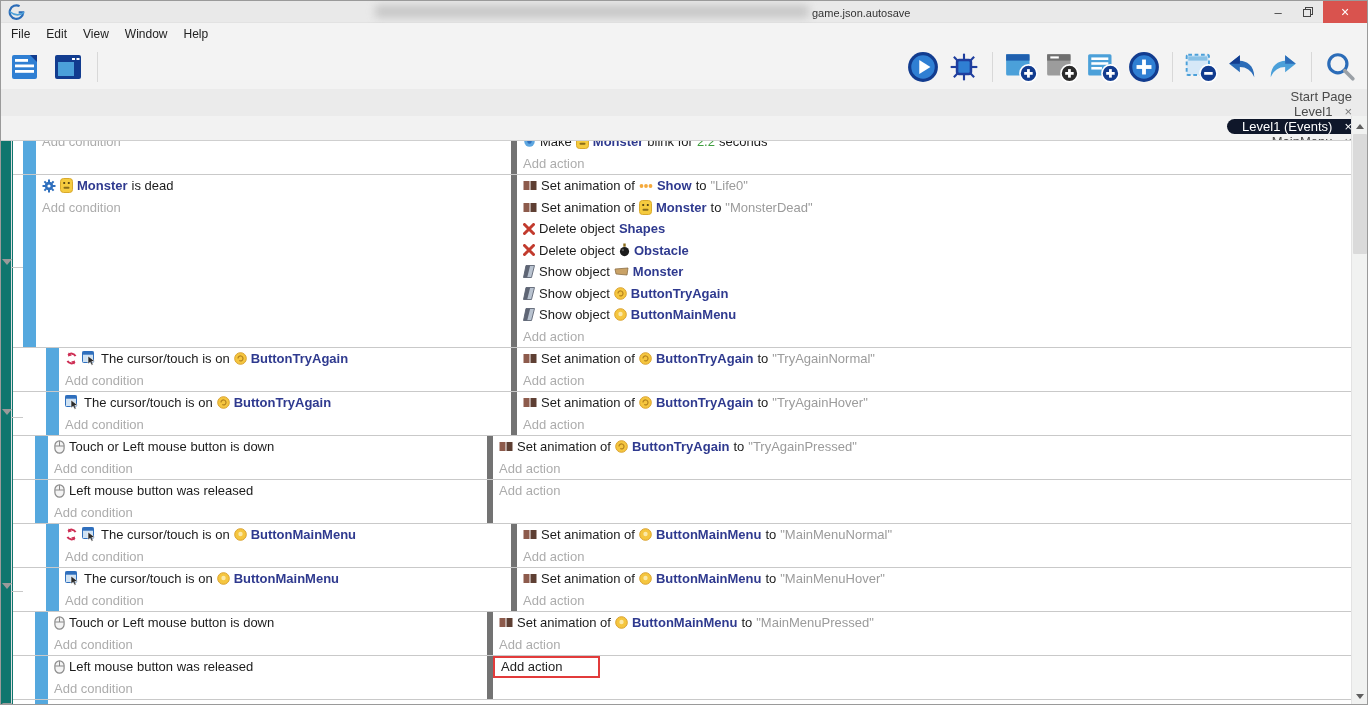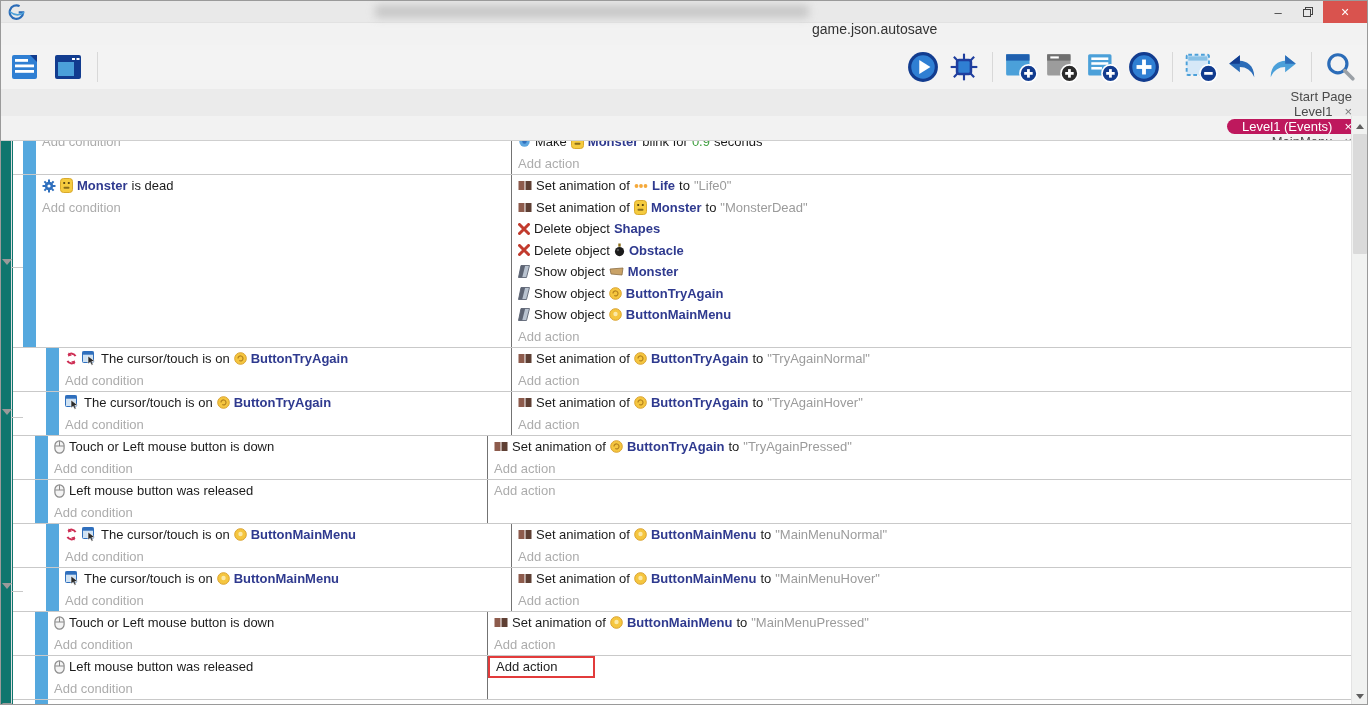--- a/index.html
+++ b/index.html
@@ -4,58 +4,58 @@
 <style>
   * { margin:0; padding:0; box-sizing:border-box; }
   html,body { width:1368px; height:705px; overflow:hidden; }
   body { font-family:"Liberation Sans", sans-serif; background:#f2f2f2; position:relative; }
   .app { position:absolute; inset:0; border:1px solid #9a9a9a; overflow:hidden; }
 
   
   .titlebar { position:absolute; left:0; top:0; width:100%; height:22px; background:#e9e9e9; border-bottom:1px solid #e2e2e2; }
   .logo { position:absolute; left:6px; top:2px; }
   .blurpatch { position:absolute; left:374px; top:4px; width:434px; height:13px; background:#bdbdbd; filter:blur(4px); opacity:.75; border-radius:2px; }
-  .wtitle { position:absolute; left:811px; top:20px; font-size:14px; color:#333; }
+  .wtitle { position:absolute; left:811px; top:6px; font-size:11px; color:#333; }
   .winbtns { position:absolute; right:0; top:0; height:22px; display:flex; }
   .wb { width:30px; height:22px; display:flex; align-items:center; justify-content:center; font-size:13px; color:#444; }
   .wb.close { width:44px; background:#d9534e; color:#fff; font-size:14px; }
 
   
   .menubar { position:absolute; left:0; top:22px; width:100%; height:22px; background:#f3f3f3; display:flex; align-items:center; padding-left:2px; }
   .menuitem { font-size:12px; color:#222; padding:0 8px; height:22px; display:flex; align-items:center; }
 
   
   .toolbar { position:absolute; left:0; top:44px; width:100%; height:44px; background:#f3f3f3; }
   .tb-left { position:absolute; left:8px; top:5px; display:flex; gap:8px; align-items:center; }
   .tb-right { position:absolute; right:10px; top:5px; display:flex; gap:7px; align-items:center; }
   .tbtn { width:34px; height:34px; display:flex; align-items:center; justify-content:center; }
   .tsep { width:1px; height:30px; background:#d8d8d8; margin:0 4px; }
 
   
   .tabbar { position:absolute; left:0; top:88px; width:100%; height:27px; background:#ebebeb; display:flex; align-items:flex-end; padding-left:6px;flex-direction:column; }
   .tab { display:flex; align-items:center; gap:12px; height:27px; padding:0 15px; font-size:13px; color:#4a4a4a; }
   .tab .tclose { font-size:13px; color:#7a7a7a; }
-  .tab.active { background:#be185d; color:#fff;border-radius:13px; }
+  .tab.active { background:#0f172a; color:#fff;border-radius:13px; }
   .tab.active .tclose { color:#fff; }
 
   
   .events-panel { position:absolute; left:0; top:115px; width:1352px; height:590px; background:#0f766e; border-top:1px solid #cfcfcf; overflow:hidden;margin-top:24px; }
   .rail { position:absolute; left:10px; top:0; bottom:0; width:1px; background:#dcdcdc; }
   .tri { position:absolute; left:1px; width:0; height:0; border-left:5px solid transparent; border-right:5px solid transparent; border-top:6px solid #9a9a9a; }
   .stub { position:absolute; height:1px; background:#c9c9c9; }
   .rows { margin-left:12px; }
 
   .event { display:flex; border-bottom:1px solid #c9c9c9; background:#fff; min-height:43px; }
   .event.clipped { margin-top:-10px; min-height:44px; }
   .event.partial { min-height:14px; border-bottom:none; }
   .lvl1 { padding-left:10px; } .lvl2 { padding-left:33px; } .lvl3 { padding-left:22px; }
   .bar { width:13px; background:#55a8de; flex:none; }
   .cond { flex:none; }
   .lvl1 .cond { width:475px; } .lvl2 .cond { width:452px; } .lvl3 .cond { width:439px; }
-  .acts { flex:1; border-left:1px solid #737373; min-width:0; }
+  .acts { flex:1; border-left:6px solid #737373; min-width:0; }
   .line { height:21.5px; display:flex; align-items:center; gap:4px; padding-left:6px; font-size:13px; color:#1b1b1b; white-space:nowrap; overflow:hidden; }
   .line.placeholder { color:#acacac; }
   .seg-obj { font-weight:bold; color:#2f3a8f; }
   .seg-param { color:#9b9b9b; }
   .seg-num { color:#3f9e3f; }
   .oicon { display:inline-flex; align-items:center; }
   .hl-box { display:inline-flex; align-items:center; height:22px; border:2px solid #e23b3b; padding:0 36px 0 6px; margin-left:-6px; color:#222; background:#fff; }
 
   .comment-row { padding-left:23px; border-bottom:1px solid #e6cf58; }
   .comment-box { height:26px; background:#f9e06a; border-top:1px solid #edd25b; display:flex; align-items:center; padding-left:9px; font-size:13px; color:#4a4a4a; letter-spacing:.3px; }
@@ -87,20 +87,27 @@
       <span class="wb">
         <svg width="12" height="12" viewBox="0 0 12 12">
             <rect x="3.5" y="1.5" width="7" height="7" fill="none" stroke="#444"></rect>
             <rect x="1.5" y="3.5" width="7" height="7" fill="#e9e9e9" stroke="#444"></rect>
           </svg>
       </span>
       <span class="wb close">×</span>
     </div>
   </div>
 
+  <div class="menubar">
+    <span class="menuitem">File</span>
+    <span class="menuitem">Edit</span>
+    <span class="menuitem">View</span>
+    <span class="menuitem">Window</span>
+    <span class="menuitem">Help</span>
+  </div>
 
   <div class="toolbar">
     <div class="tb-left">
       <span class="tbtn">
         <svg width="32" height="30" viewBox="0 0 32 30">
             <rect x="2" y="3" width="25" height="24" rx="2" fill="#2f7fd3"></rect>
             <rect x="5" y="7" width="13" height="2.8" fill="#fff"></rect>
             <rect x="5" y="12.5" width="19" height="2.8" fill="#fff"></rect>
             <rect x="5" y="18" width="19" height="2.8" fill="#fff"></rect>
             <path d="M20 3 h7 v7 Z" fill="#123c8f"></path>
@@ -260,21 +267,21 @@
               <span class="oicon">
                 <svg width="13" height="15" viewBox="0 0 13 15">
                   <rect x="0.5" y="0.5" width="12" height="14" rx="3" fill="#f5cb3f" stroke="#d9a92c"></rect>
                   <circle cx="4.2" cy="5" r="1.1" fill="#4a3a10"></circle>
                   <circle cx="8.8" cy="5" r="1.1" fill="#4a3a10"></circle>
                   <rect x="3.5" y="8.8" width="6" height="2" rx="1" fill="#8a6d1a"></rect>
                 </svg>
               </span>
               <span class="seg-obj">Monster</span>
               <span class="seg-text"> blink for </span>
-              <span class="seg-num">0.9</span>
+              <span class="seg-num">2.2</span>
               <span class="seg-text"> seconds</span>
             </div>
             <div class="line placeholder">Add action</div>
           </div>
         </div>
         <div class="event lvl1">
           <div class="bar"></div>
           <div class="cond">
             <div class="line">
               <span class="oicon">
@@ -317,21 +324,21 @@
                 </svg>
               </span>
               <span class="seg-text">Set animation of </span>
               <span class="oicon">
                 <svg width="14" height="8" viewBox="0 0 14 8">
                   <circle cx="2.5" cy="4" r="1.9" fill="#f5a93b"></circle>
                   <circle cx="7" cy="4" r="1.9" fill="#f5a93b"></circle>
                   <circle cx="11.5" cy="4" r="1.9" fill="#f5a93b"></circle>
                 </svg>
               </span>
-              <span class="seg-obj">Life</span>
+              <span class="seg-obj">Show</span>
               <span class="seg-text"> to </span>
               <span class="seg-param">"Life0"</span>
             </div>
             <div class="line">
               <span class="oicon">
                 <svg width="14" height="11" viewBox="0 0 14 11">
                   <rect x="0.5" y="1" width="6" height="9" fill="#8d5b4c"></rect>
                   <rect x="7.5" y="1" width="6" height="9" fill="#5e3f33"></rect>
                 </svg>
               </span>

